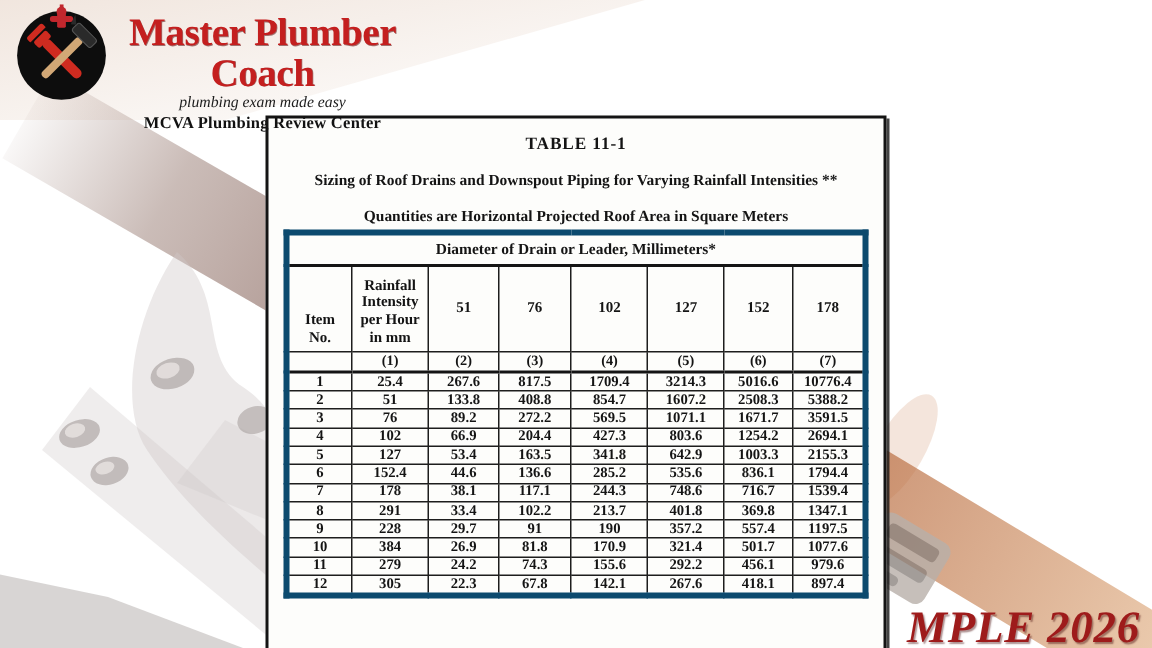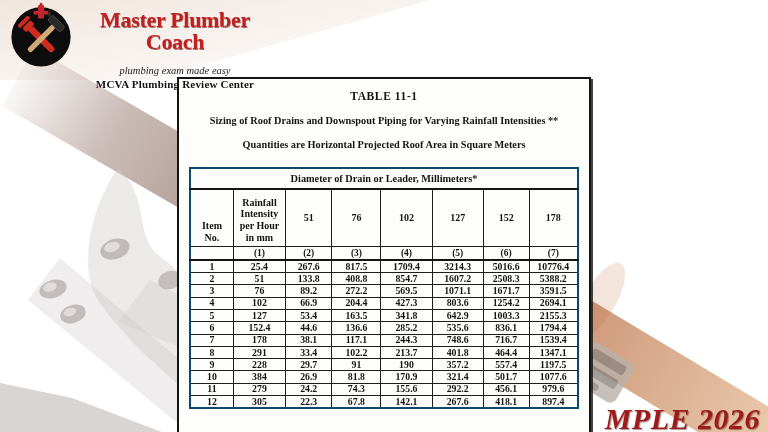--- a/index.html
+++ b/index.html
@@ -7,39 +7,39 @@
     width:768px;height:432px;position:relative;overflow:hidden;
     background:#ffffff;font-family:"Liberation Serif",serif;
   }
   .bg-art{position:absolute;left:0;top:0;z-index:0;}
 
   
   .logo{position:absolute;left:8px;top:2px;display:flex;align-items:flex-start;z-index:2;}
   .logo-mark{width:66px;height:66px;flex:0 0 auto;}
   .logo-text{width:198px;margin-left:2px;text-align:center;padding-top:7px;}
   .logo-title{
-    font-size:22px;font-weight:bold;color:#c41f1f;letter-spacing:-0.3px;
+    font-size:26px;font-weight:bold;color:#c41f1f;letter-spacing:-0.3px;
     line-height:1.02;text-shadow:0.5px 0.5px 0 rgba(90,10,10,0.55);
   }
-  .logo-tagline{font-size:10.5px;font-style:italic;color:#1c1c1c;margin-top:11px;}
+  .logo-tagline{font-size:10.5px;font-style:italic;color:#1c1c1c;margin-top:1px;}
   .logo-org{font-size:11px;font-weight:bold;color:#121212;margin-top:2px;letter-spacing:0.2px;}
 
   
   .card{
     position:absolute;left:177px;top:77px;width:414px;height:402px;
     background:#fdfdfb;border:2.5px solid #141414;box-sizing:border-box;
     box-shadow:2px 2px 0 rgba(20,20,20,0.8);padding-top:11px;z-index:1;
   }
   .card-title{text-align:center;font-weight:bold;font-size:11.5px;letter-spacing:0.6px;color:#141414;}
   .card-sub{text-align:center;font-weight:bold;font-size:10.3px;color:#141414;line-height:1.3;margin-top:11px;}
   .card-sub1{margin-top:12px;}
 
   table.sizing{
-    border-collapse:collapse;margin:15px auto 0 auto;width:390px;table-layout:fixed;
-    border:2px solid #0c4a6e;
+    border-collapse:collapse;margin:1px auto 0 auto;width:390px;table-layout:fixed;
+    border:4px solid #0c4a6e;
   }
   table.sizing th,table.sizing td{
     border:1.4px solid #1d1d1d;text-align:center;color:#141414;padding:0;
   }
   tr.span-row th{height:19px;font-size:10.3px;font-weight:bold;border-bottom:2px solid #141414;}
   tr.head-row th{height:54px;font-size:10px;font-weight:bold;white-space:pre-line;line-height:1.18;vertical-align:middle;}
   tr.head-row th.th-side{vertical-align:bottom;padding-bottom:2px;}
   tr.num-row td{height:12px;font-size:9.5px;font-weight:bold;border-bottom:2px solid #141414;}
   tbody.data-body td{height:11.3px;font-size:9.8px;font-weight:bold;line-height:1;}
 
@@ -254,21 +254,21 @@
           <td>716.7</td>
           <td>1539.4</td>
         </tr>
         <tr>
           <td>8</td>
           <td>291</td>
           <td>33.4</td>
           <td>102.2</td>
           <td>213.7</td>
           <td>401.8</td>
-          <td>464.4</td>
+          <td>369.8</td>
           <td>1347.1</td>
         </tr>
         <tr>
           <td>9</td>
           <td>228</td>
           <td>29.7</td>
           <td>91</td>
           <td>190</td>
           <td>357.2</td>
           <td>557.4</td>

